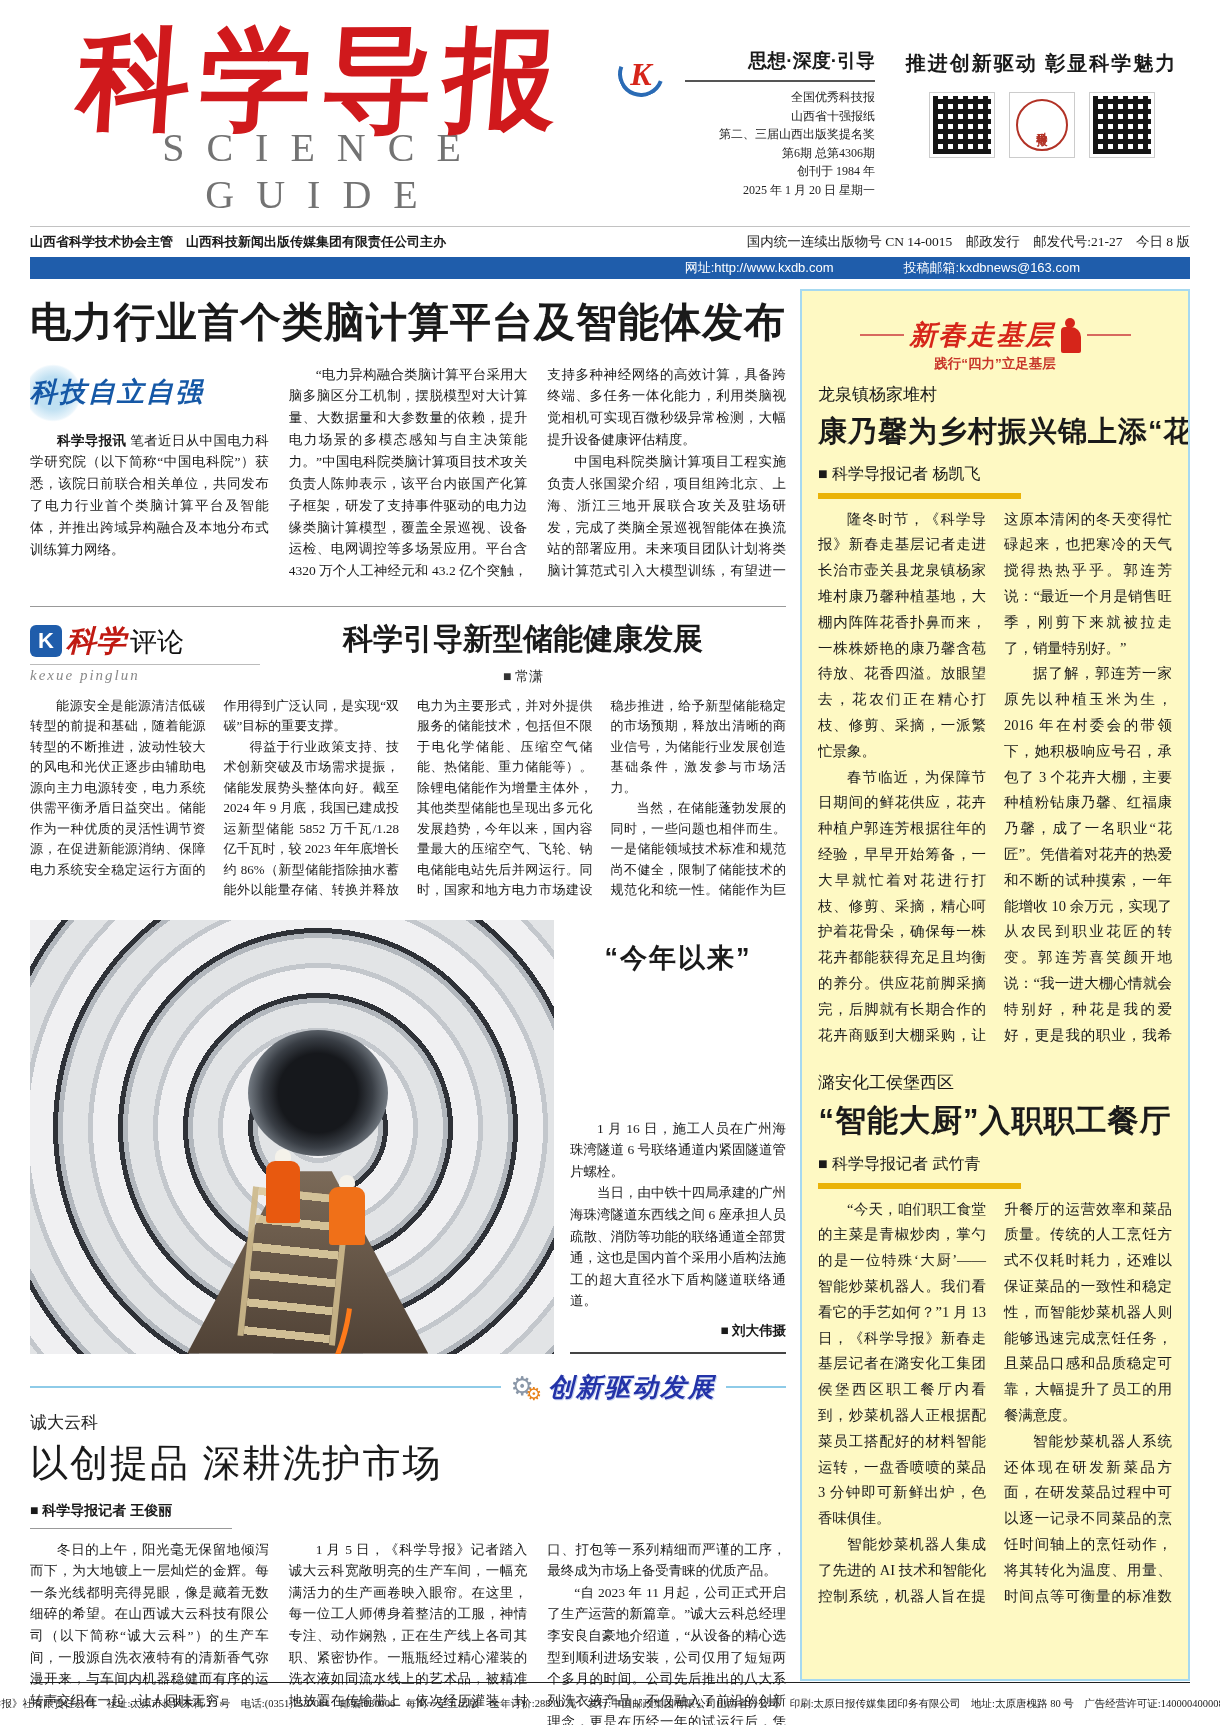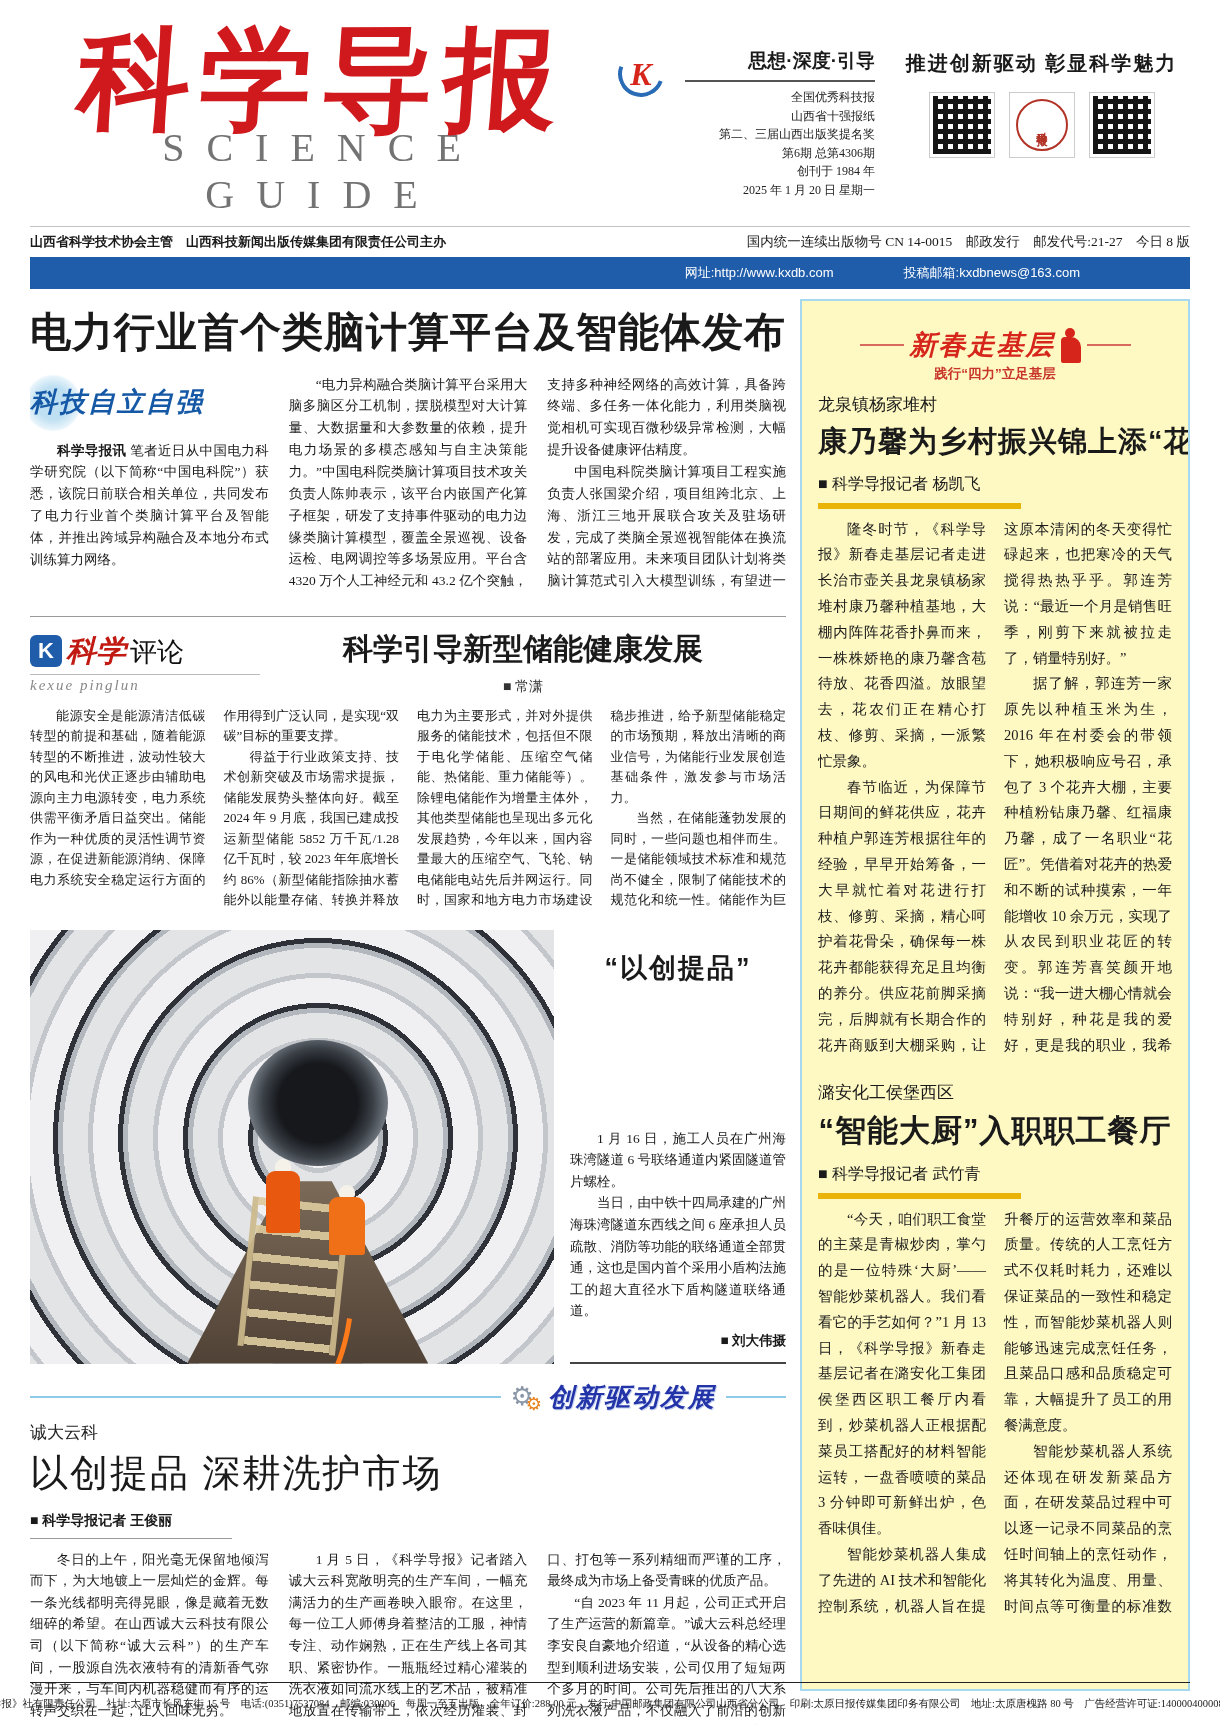--- a/index.html
+++ b/index.html
@@ -27,21 +27,21 @@
   .qr{width:58px;height:58px;border:3px solid #fff;outline:1px solid #ccc;
     background:repeating-linear-gradient(0deg,#151515 0 5px,transparent 5px 10px),
                repeating-linear-gradient(90deg,#151515 0 5px,#fff 5px 10px)}
   .qr.seal{background:#fff;position:relative}
   .qr.seal::before{content:"";position:absolute;inset:3px;border:2px solid #b23226;border-radius:50%}
   .seal-text{position:absolute;inset:0;display:flex;align-items:center;justify-content:center;
     color:#b23226;font-size:11px;font-weight:700;writing-mode:vertical-rl;letter-spacing:1px}
   .info-row{display:flex;justify-content:space-between;align-items:center;
     font-family:"Liberation Sans",sans-serif;font-size:13px;font-weight:700;padding:6px 0}
   .info-right{font-weight:400;font-family:"Liberation Serif",serif;font-size:13.5px}
-  .blue-bar{height:32px;background:#1f5dab;color:#fff;display:flex;justify-content:flex-end;
+  .blue-bar{height:22px;background:#1f5dab;color:#fff;display:flex;justify-content:flex-end;
     gap:70px;align-items:center;padding-right:110px;font-size:13px;font-family:"Liberation Sans",sans-serif}
   
   .content{display:flex;gap:14px;margin-top:10px}
   .left-col{width:756px;flex:none}
   h1.lead-head{font-family:"Liberation Sans",sans-serif;font-size:41px;letter-spacing:1px;
     margin:6px 0 14px;text-align:center;font-weight:900;white-space:nowrap}
   .lead-text{height:230px;column-count:3;column-gap:20px;column-fill:auto;overflow:hidden;
     font-size:13.5px;line-height:1.62;text-align:justify}
   .lead-text p{margin:0;text-indent:2em}
   .badge-tech{position:relative;height:58px;display:flex;align-items:center;margin-bottom:8px}
@@ -226,21 +226,21 @@
         <div class="photo">
           <div class="rings"></div>
           <div class="mouth"></div>
           <div class="floor"></div>
           <div class="cable"></div>
           <div class="ladder"></div>
           <span class="worker w1"></span>
           <span class="worker w2"></span>
         </div>
         <div class="photo-side">
-          <div class="photo-title">“以创提品”</div>
+          <div class="photo-title">“今年以来”</div>
           <div class="photo-caption">
             <p>1 月 16 日，施工人员在广州海珠湾隧道 6 号联络通道内紧固隧道管片螺栓。</p>
             <p>当日，由中铁十四局承建的广州海珠湾隧道东西线之间 6 座承担人员疏散、消防等功能的联络通道全部贯通，这也是国内首个采用小盾构法施工的超大直径水下盾构隧道联络通道。</p>
             <div class="photo-credit">■  刘大伟摄</div>
           </div>
         </div>
       </div>
 
       <div class="badge-row">
         <div class="line"></div>

